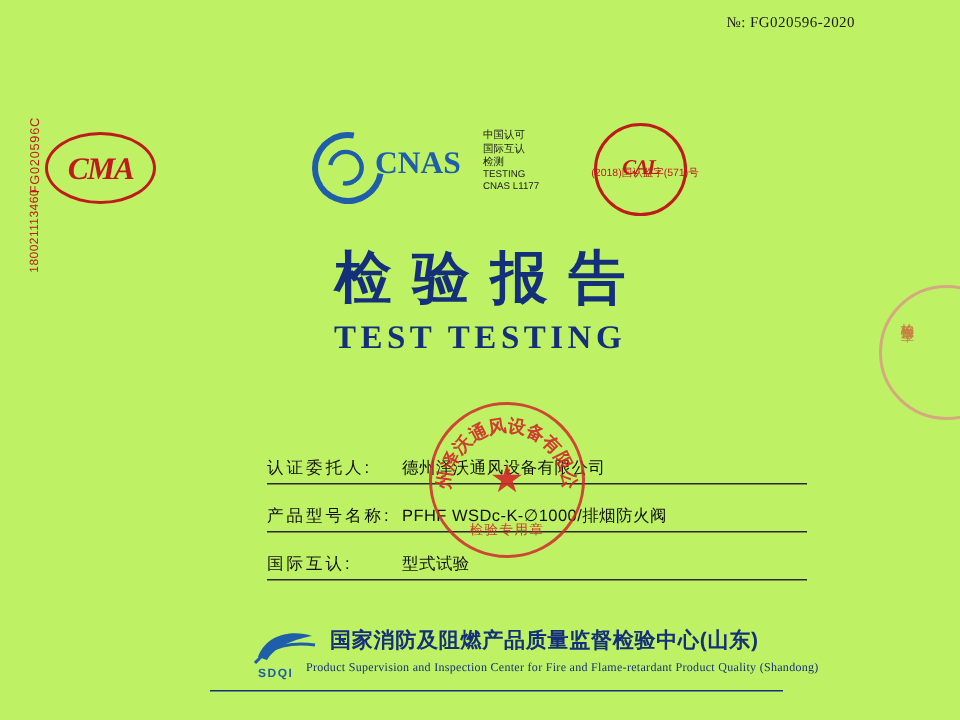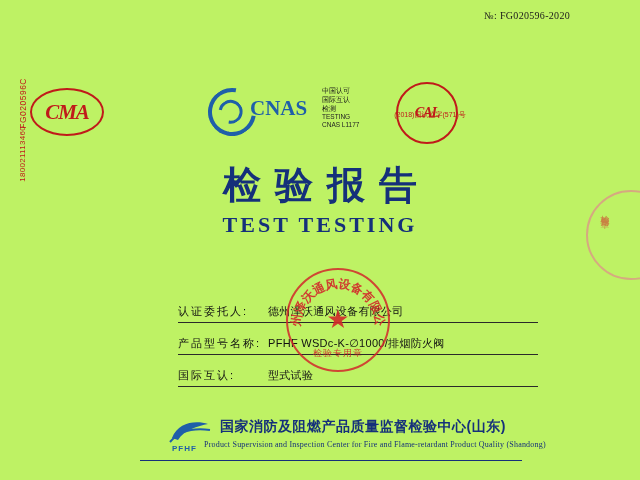--- a/index.html
+++ b/index.html
@@ -519,20 +519,20 @@
     <div class="star">★</div>
     <div class="bottom-txt">检验专用章</div>
   </div>
 
   <div class="footer">
     <div class="footer-logo">
       <svg class="mark" viewBox="0 0 44 26">
         <path d="M4 20 C 10 4, 28 2, 40 6 C 30 8, 16 12, 10 22 Z" fill="#1f5fa9"></path>
         <path d="M2 24 C 12 12, 28 10, 42 12" stroke="#1f5fa9" stroke-width="2" fill="none"></path>
       </svg>
-      <div class="sdqi">PFHF</div>
+      <div class="sdqi">SDQI</div>
     </div>
     <div class="footer-cn">国家消防及阻燃产品质量监督检验中心(山东)</div>
     <div class="footer-en">Product Supervision and Inspection Center for Fire and Flame-retardant Product Quality (Shandong)</div>
     <div class="footer-rule"></div>
   </div>
 
 </div>
 
 </body></html>

